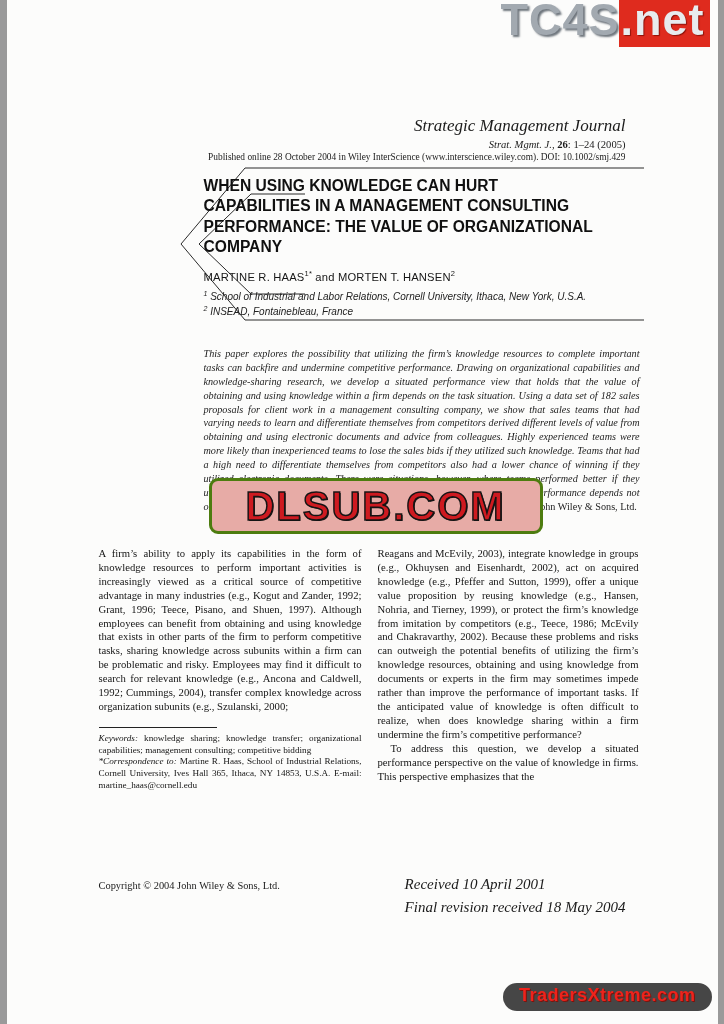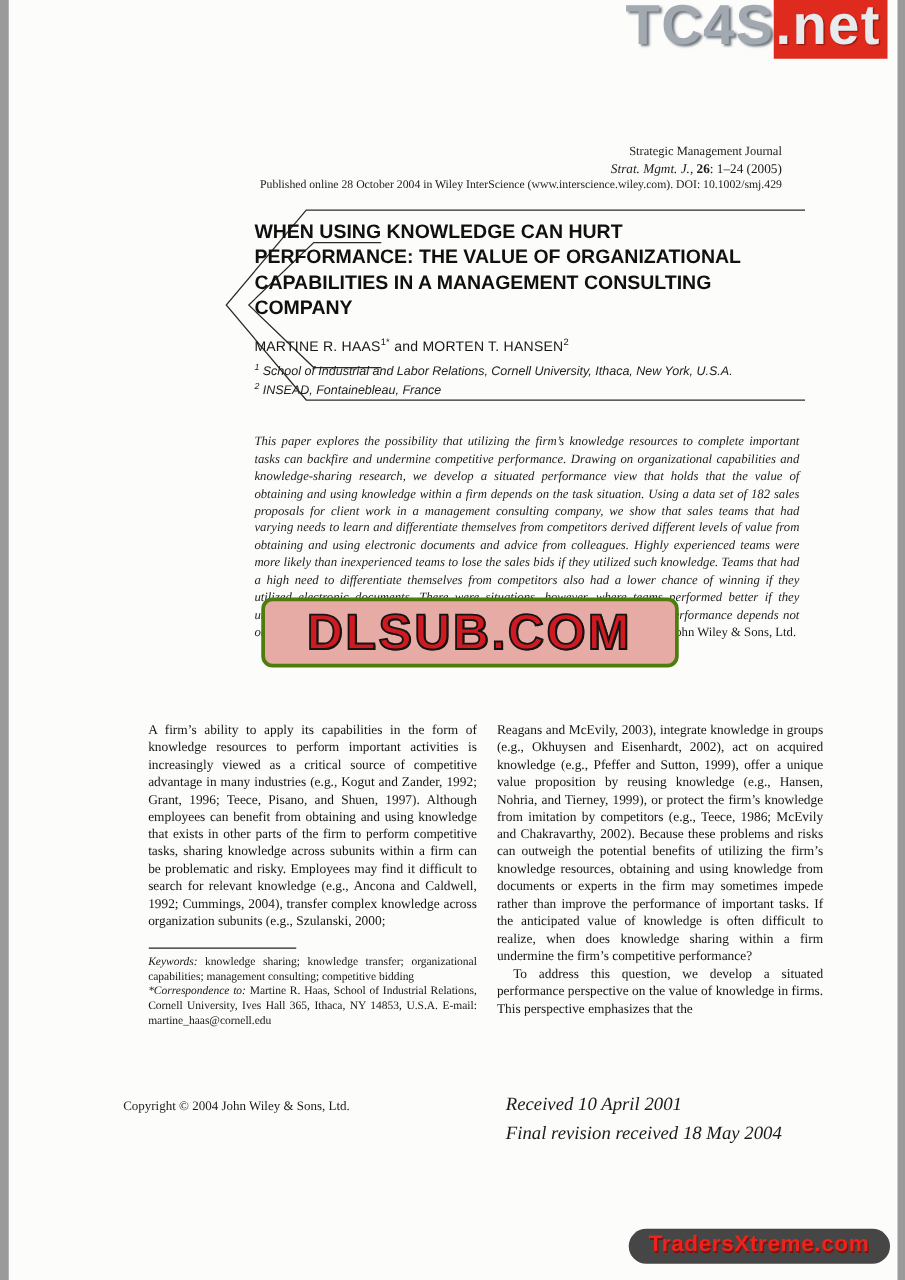--- a/index.html
+++ b/index.html
@@ -10,21 +10,21 @@
   }
 
   
   .wm-top { position:absolute; top:-6px; right:8px; z-index:6;
     font-family:"Liberation Sans", sans-serif; font-weight:bold; font-size:45px;
     letter-spacing:1px; color:#a2a9b0; text-shadow:2px 2px 2px #6f767d; }
   .wm-top-net { background:#df2b1e; color:#e8ebee; padding:0 5px 2px 1px; text-shadow:1px 1px 1px #8c1209; }
 
   
   .jhead { position:absolute; top:116px; right:92px; text-align:right; }
-  .jname { font-size:10px; }
+  .jname { font-style:italic; font-size:17px; }
   .jcite { font-size:10.6px; margin-top:3px; }
   .jcite .it { font-style:italic; }
   .jcite b { font-weight:bold; }
   .jpub  { font-size:9.4px; margin-top:2px; white-space:nowrap; }
 
   
   .deco { position:absolute; left:86px; top:167px; z-index:0; }
 
   
   .title-block { position:absolute; left:197px; top:176px; width:437px;
@@ -41,21 +41,21 @@
   .abs-copy { font-style:normal; }
 
   
   .wm-mid { position:absolute; left:202px; top:478px; width:328px; height:50px;
     background:#e7aba6; border:3px solid #4d7c0f; border-radius:9px;
     display:flex; align-items:center; justify-content:center; z-index:6; }
   .wm-mid span { font-family:"Liberation Sans", sans-serif; font-weight:bold; font-size:40px;
     letter-spacing:2px; color:#ce1a20; -webkit-text-stroke:1.5px #141414; text-shadow:1px 1px 0 #141414; }
 
   
-  .col { position:absolute; top:578px; font-size:10.7px; line-height:1.3; text-align:justify; color:#151515;margin-left:20px; }
+  .col { position:absolute; top:547px; font-size:10.7px; line-height:1.3; text-align:justify; color:#151515; }
   .col p { margin:0; }
   .col-left  { left:92px;  width:263px; }
   .col-right { left:371px; width:261px; }
   .indent { text-indent:13px; }
 
   
   .fnblock { margin-top:13px; }
   .fnrule { width:118px; border:none; border-top:1px solid #222; margin:0 0 5px 0; }
   .fn { font-size:9.2px; line-height:1.27; text-align:justify; margin:0 0 3px 0; }
   .fn .it { font-style:italic; }
@@ -88,22 +88,22 @@
     <div class="jpub">Published online 28 October 2004 in Wiley InterScience (www.interscience.wiley.com). DOI: 10.1002/smj.429</div>
   </div>
 
   <svg class="deco" width="552" height="154" viewBox="0 0 552 154">
     <polyline points="551,1 152,1 88,77 152,153 551,153" fill="none" stroke="#2b2b2b" stroke-width="1"></polyline>
     <polyline points="212,27 158,27 106,77 158,127 212,127" fill="none" stroke="#2b2b2b" stroke-width="1"></polyline>
   </svg>
 
   <div class="title-block">
     <div class="title-line">WHEN USING KNOWLEDGE CAN HURT</div>
+    <div class="title-line">CAPABILITIES IN A MANAGEMENT CONSULTING</div>
     <div class="title-line">PERFORMANCE: THE VALUE OF ORGANIZATIONAL</div>
-    <div class="title-line">CAPABILITIES IN A MANAGEMENT CONSULTING</div>
     <div class="title-line">COMPANY</div>
     <div class="authors">
       <span>MARTINE R. HAAS</span><sup>1*</sup><span> and </span><span>MORTEN T. HANSEN</span><sup>2</sup>
     </div>
     <div class="affils">
       <div class="affil">
         <sup>1</sup><span> School of Industrial and Labor Relations, Cornell University, Ithaca, New York, U.S.A.</span>
       </div>
       <div class="affil">
         <sup>2</sup><span> INSEAD, Fontainebleau, France</span>

